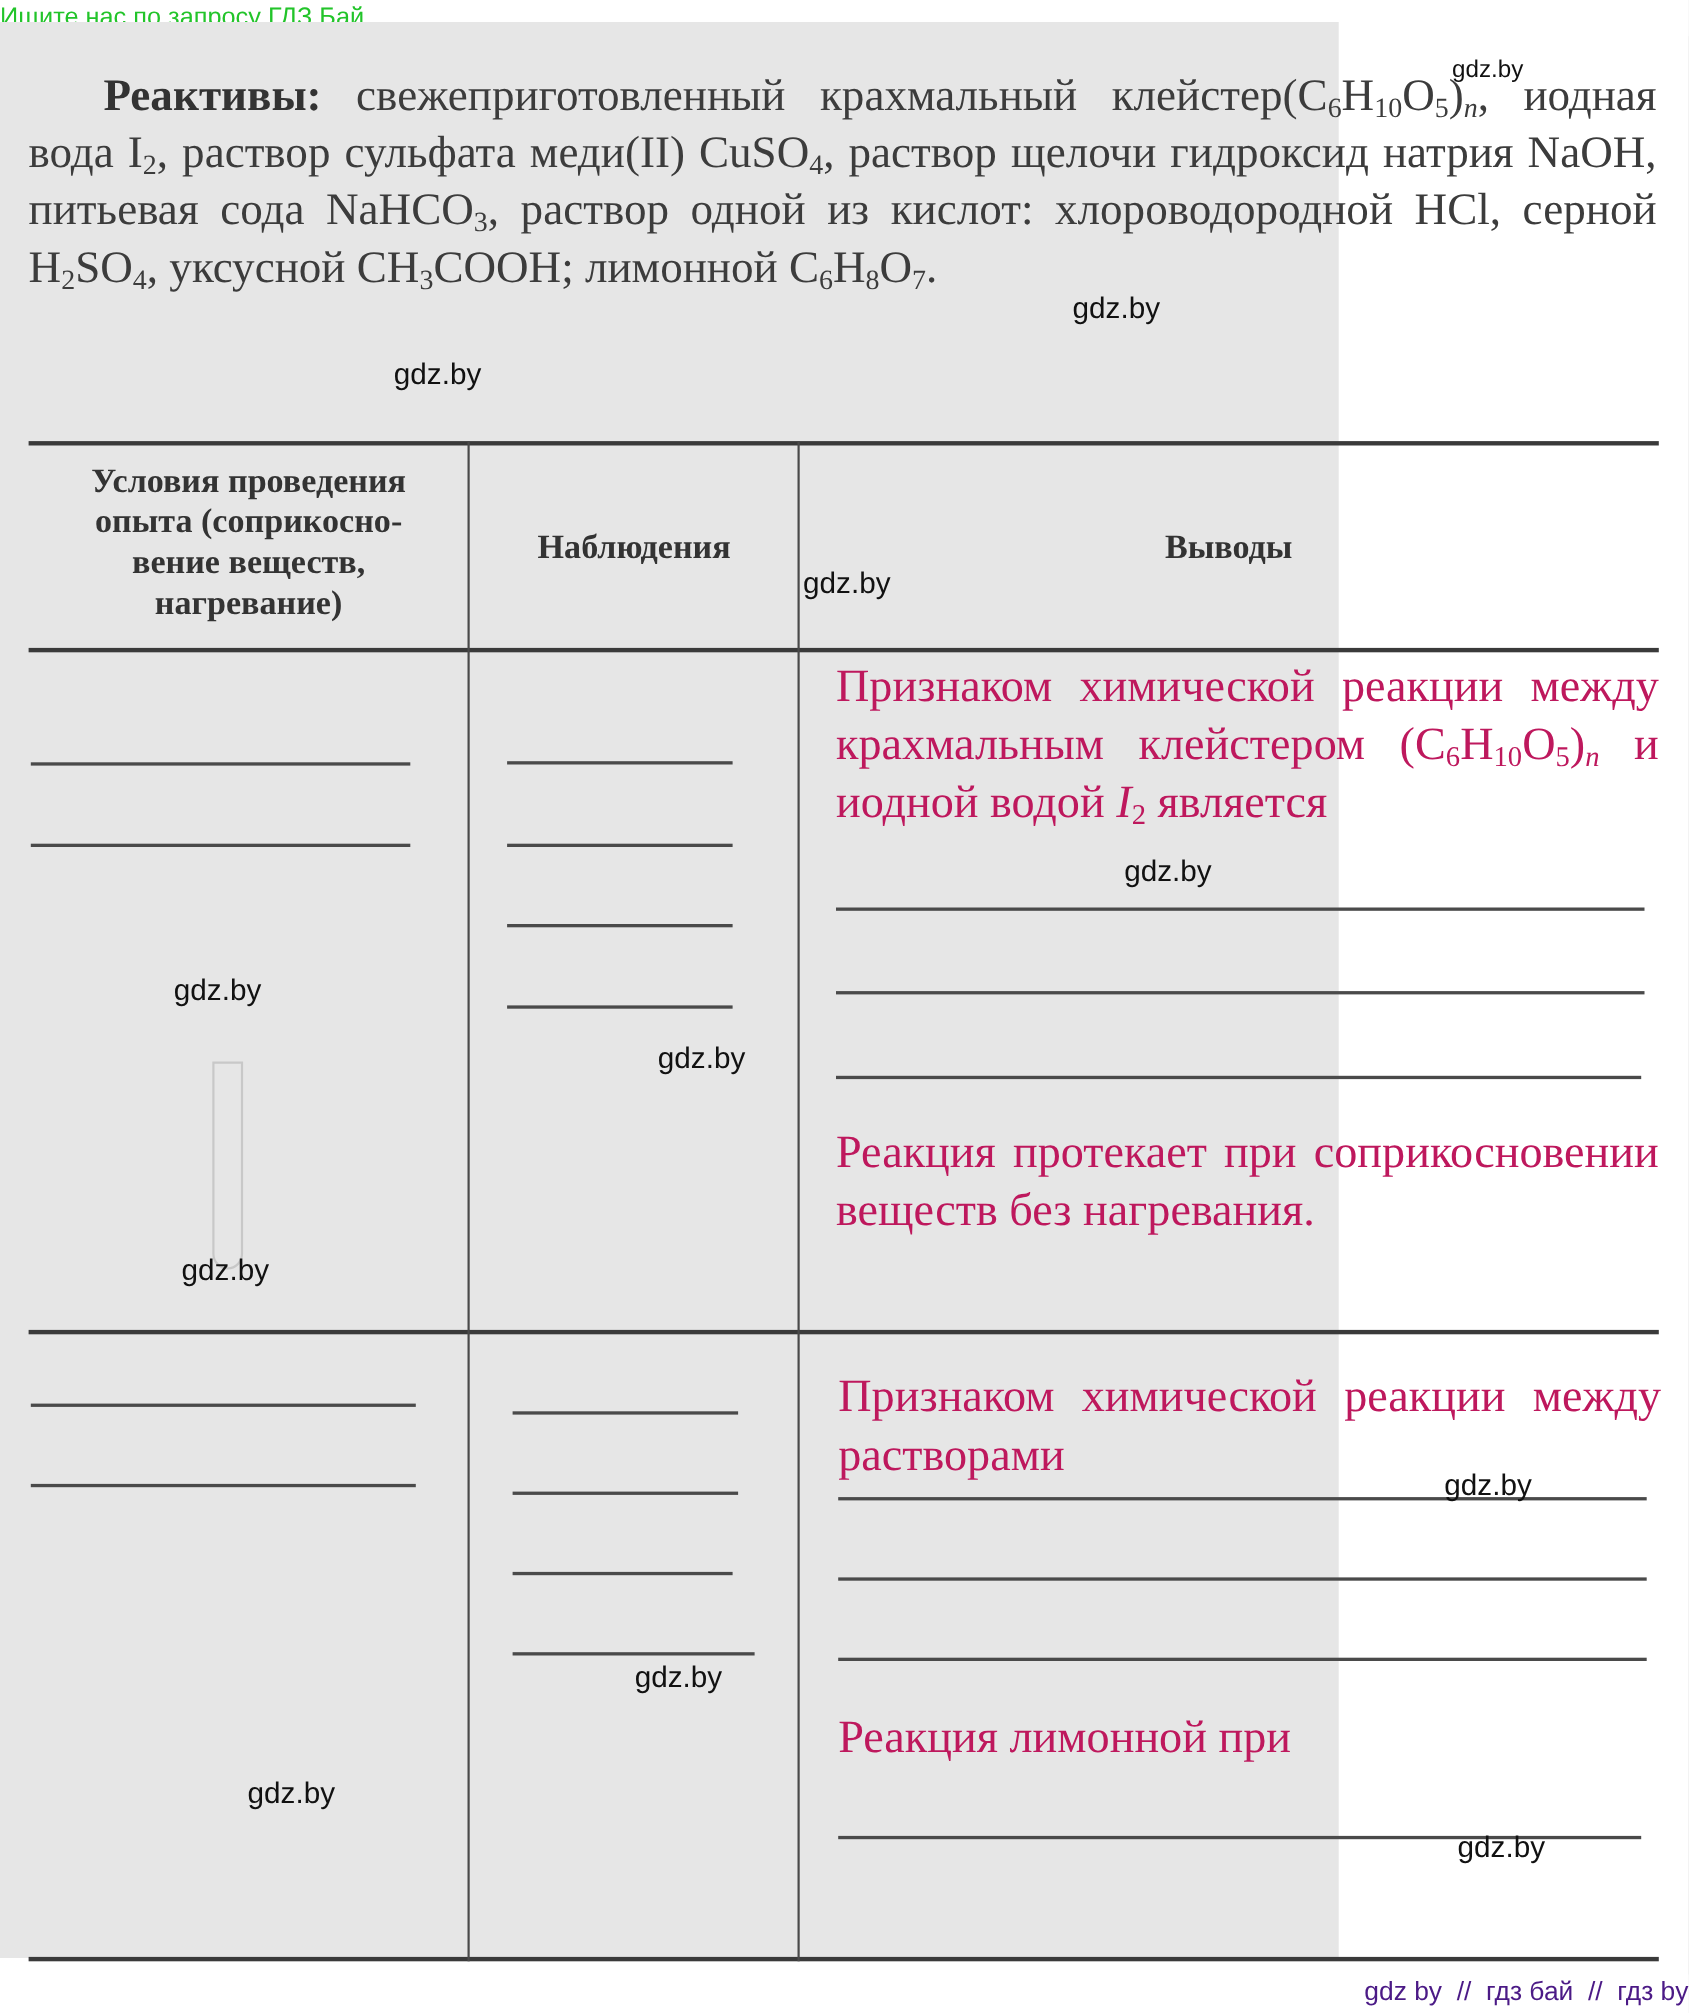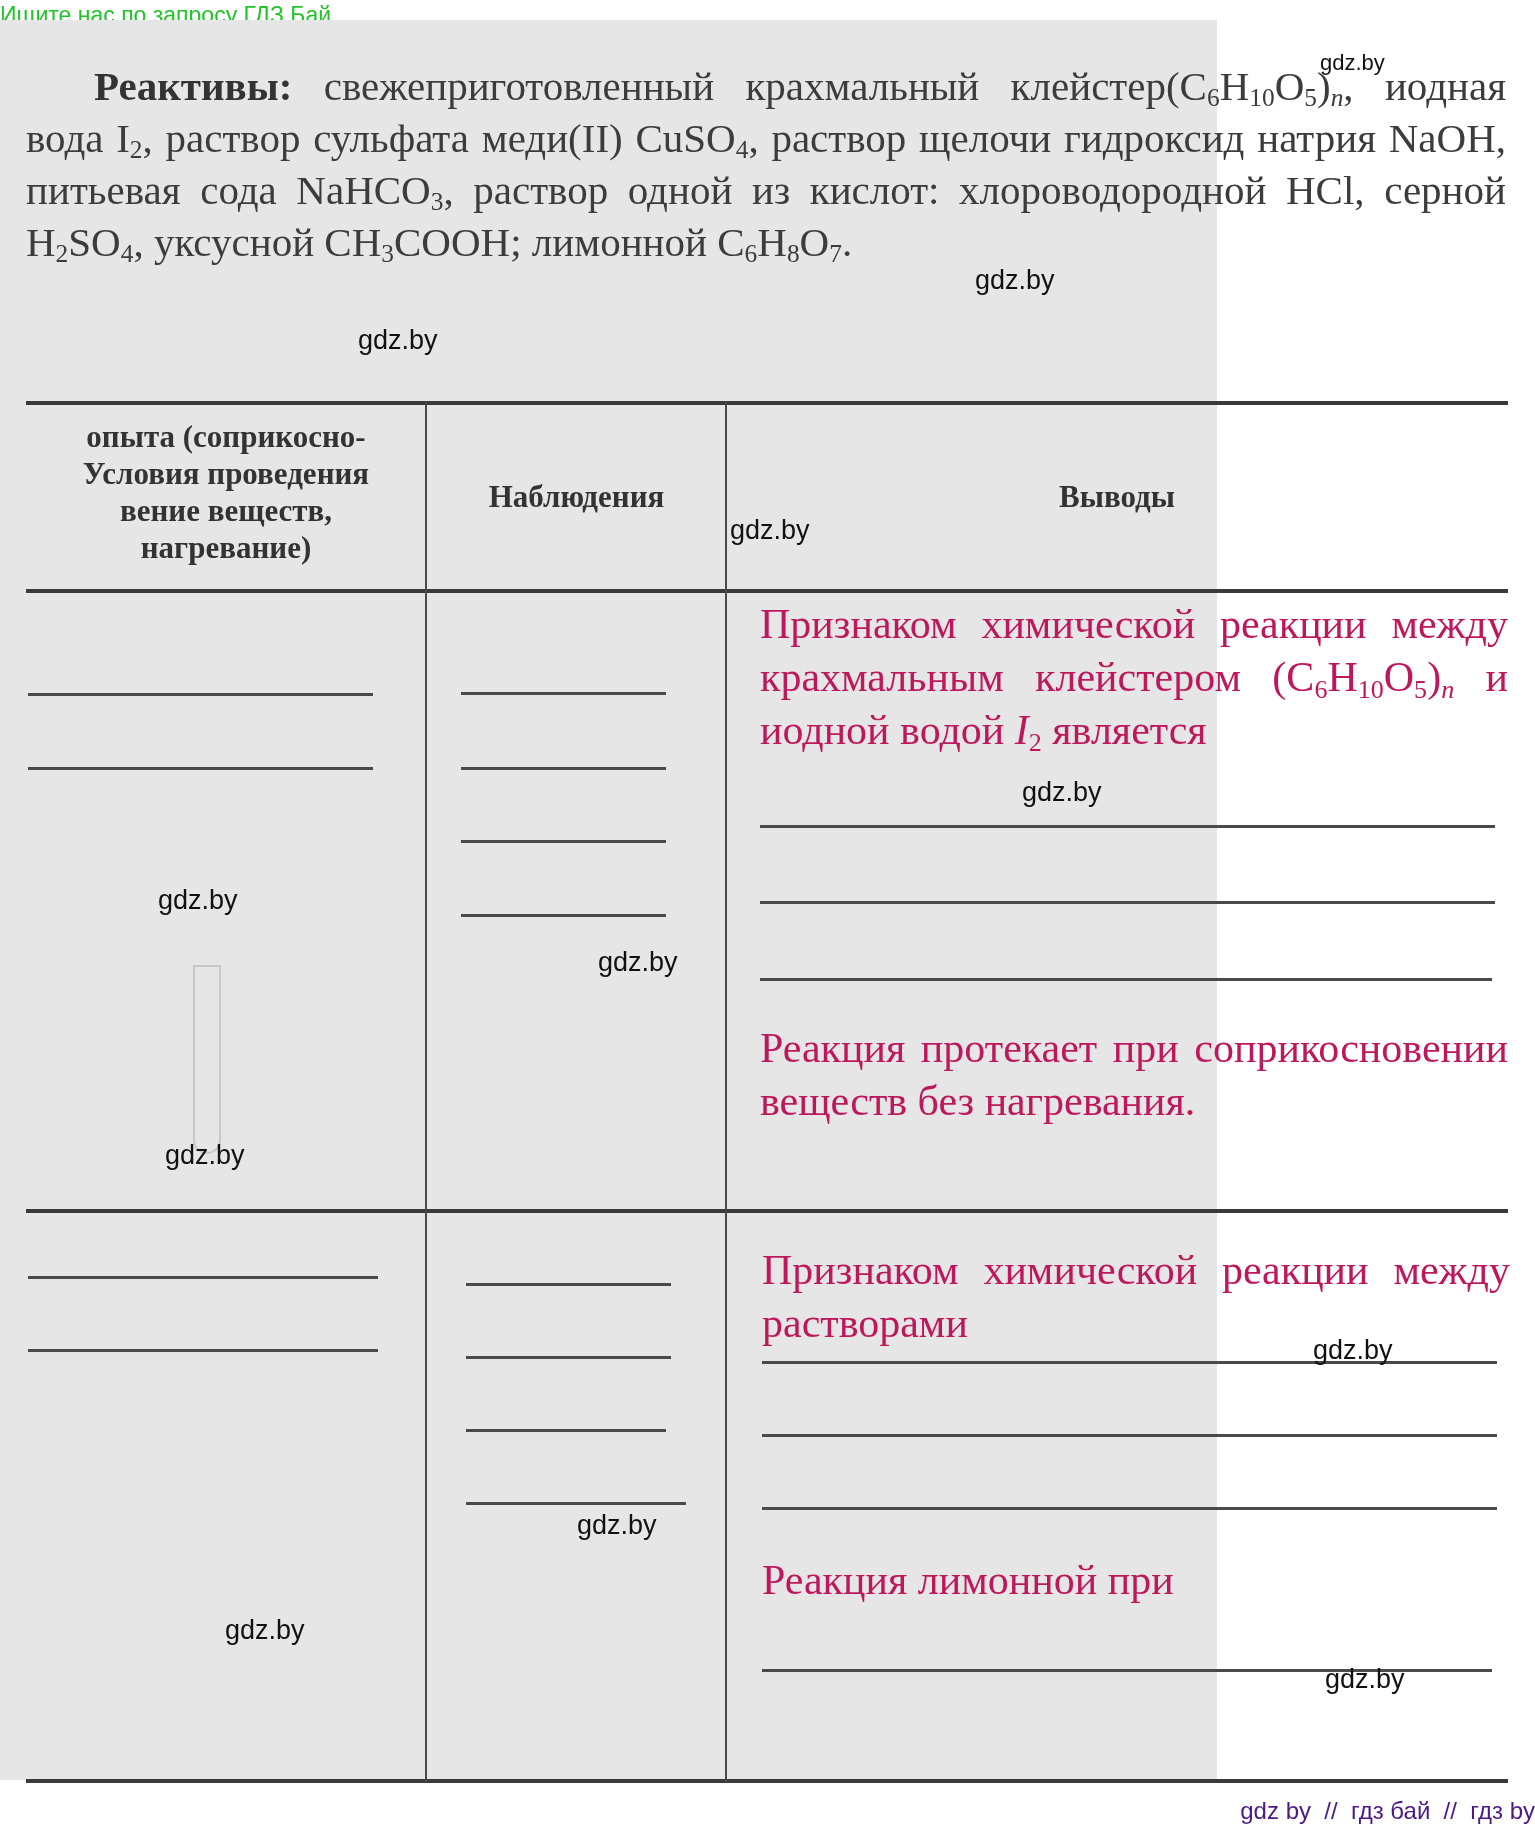--- a/index.html
+++ b/index.html
@@ -32,22 +32,22 @@
   </div>
 
   <div class="hline" style="left:26px;top:381px;width:1482px;"></div>
   <div class="hline" style="left:26px;top:569px;width:1482px;"></div>
   <div class="hline" style="left:26px;top:1189px;width:1482px;"></div>
   <div class="hline" style="left:26px;top:1759px;width:1482px;"></div>
   <div class="vline" style="left:425px;top:381px;height:1382px;"></div>
   <div class="vline" style="left:725px;top:381px;height:1382px;"></div>
 
   <div class="th" style="left:30px;top:398px;width:392px;">
+    <div>Условия проведения</div>
     <div>опыта (соприкосно-</div>
-    <div>Условия проведения</div>
     <div>вение веществ,</div>
     <div>нагревание)</div>
   </div>
   <div class="th" style="left:428px;top:458px;width:297px;">Наблюдения</div>
   <div class="th" style="left:727px;top:458px;width:780px;">Выводы</div>
 
   <div class="fill" style="left:28px;top:673px;width:345px;"></div>
   <div class="fill" style="left:28px;top:747px;width:345px;"></div>
 
   <div class="fill" style="left:461px;top:672px;width:205px;"></div>

